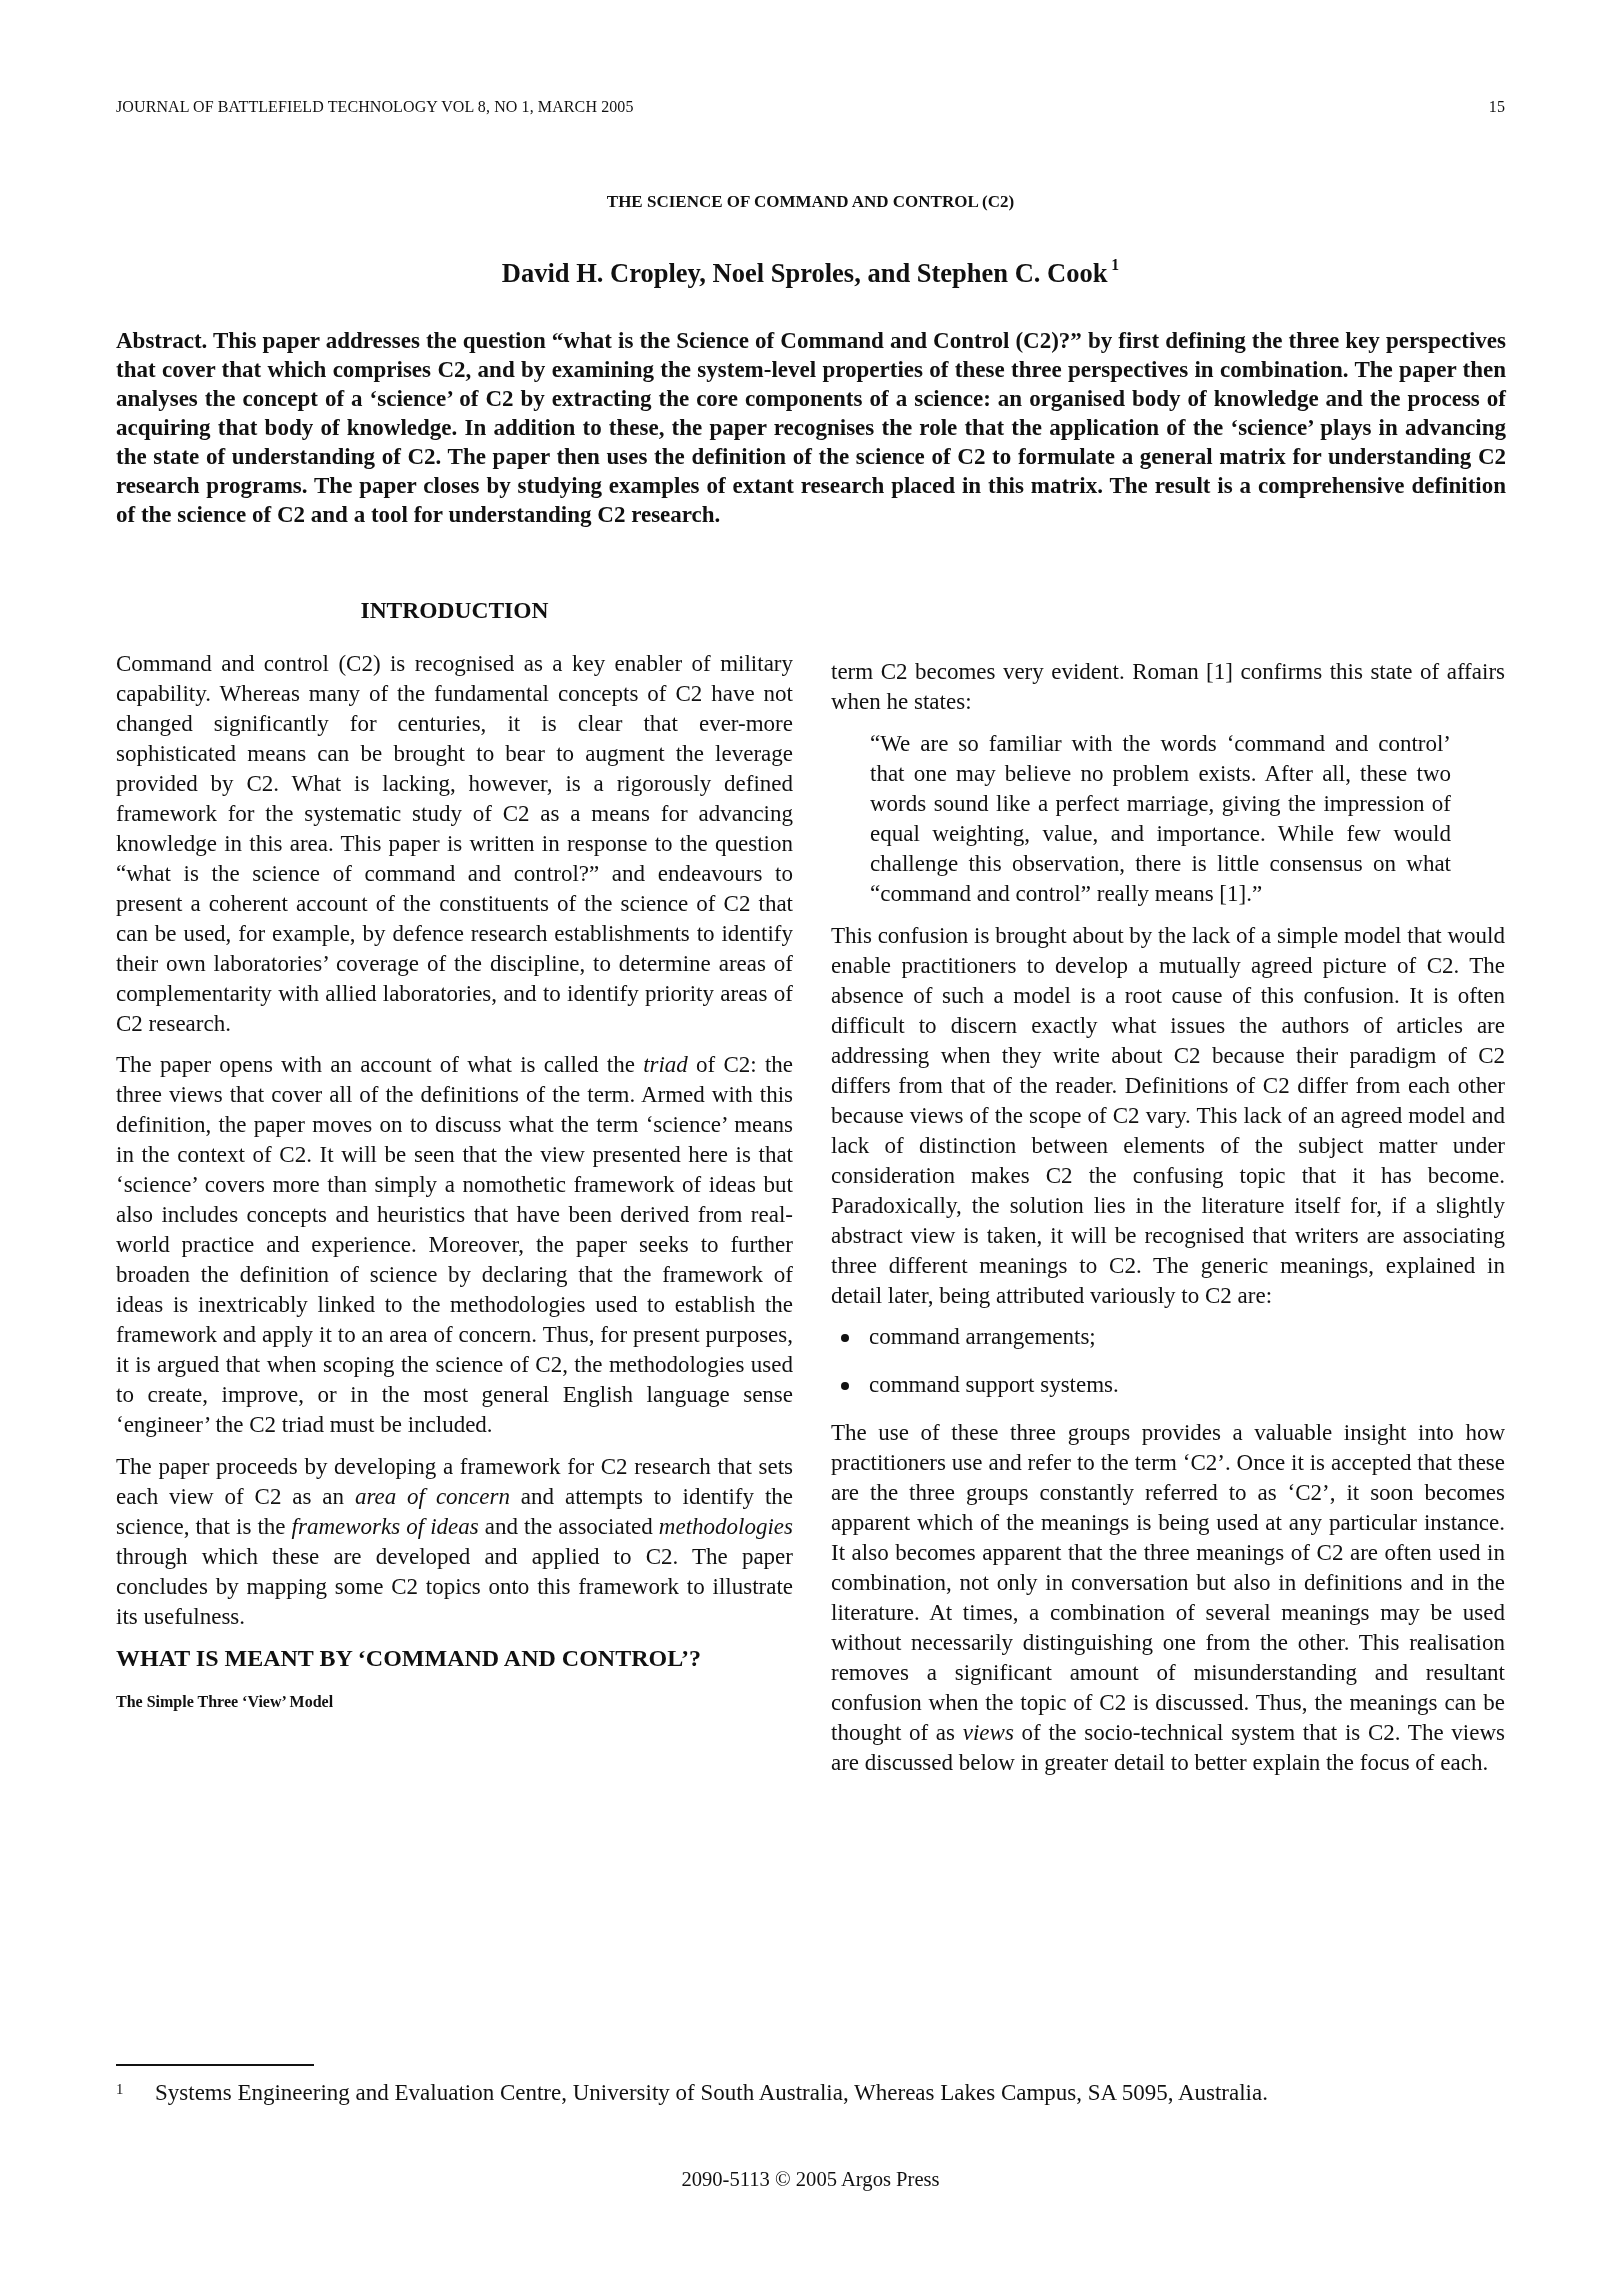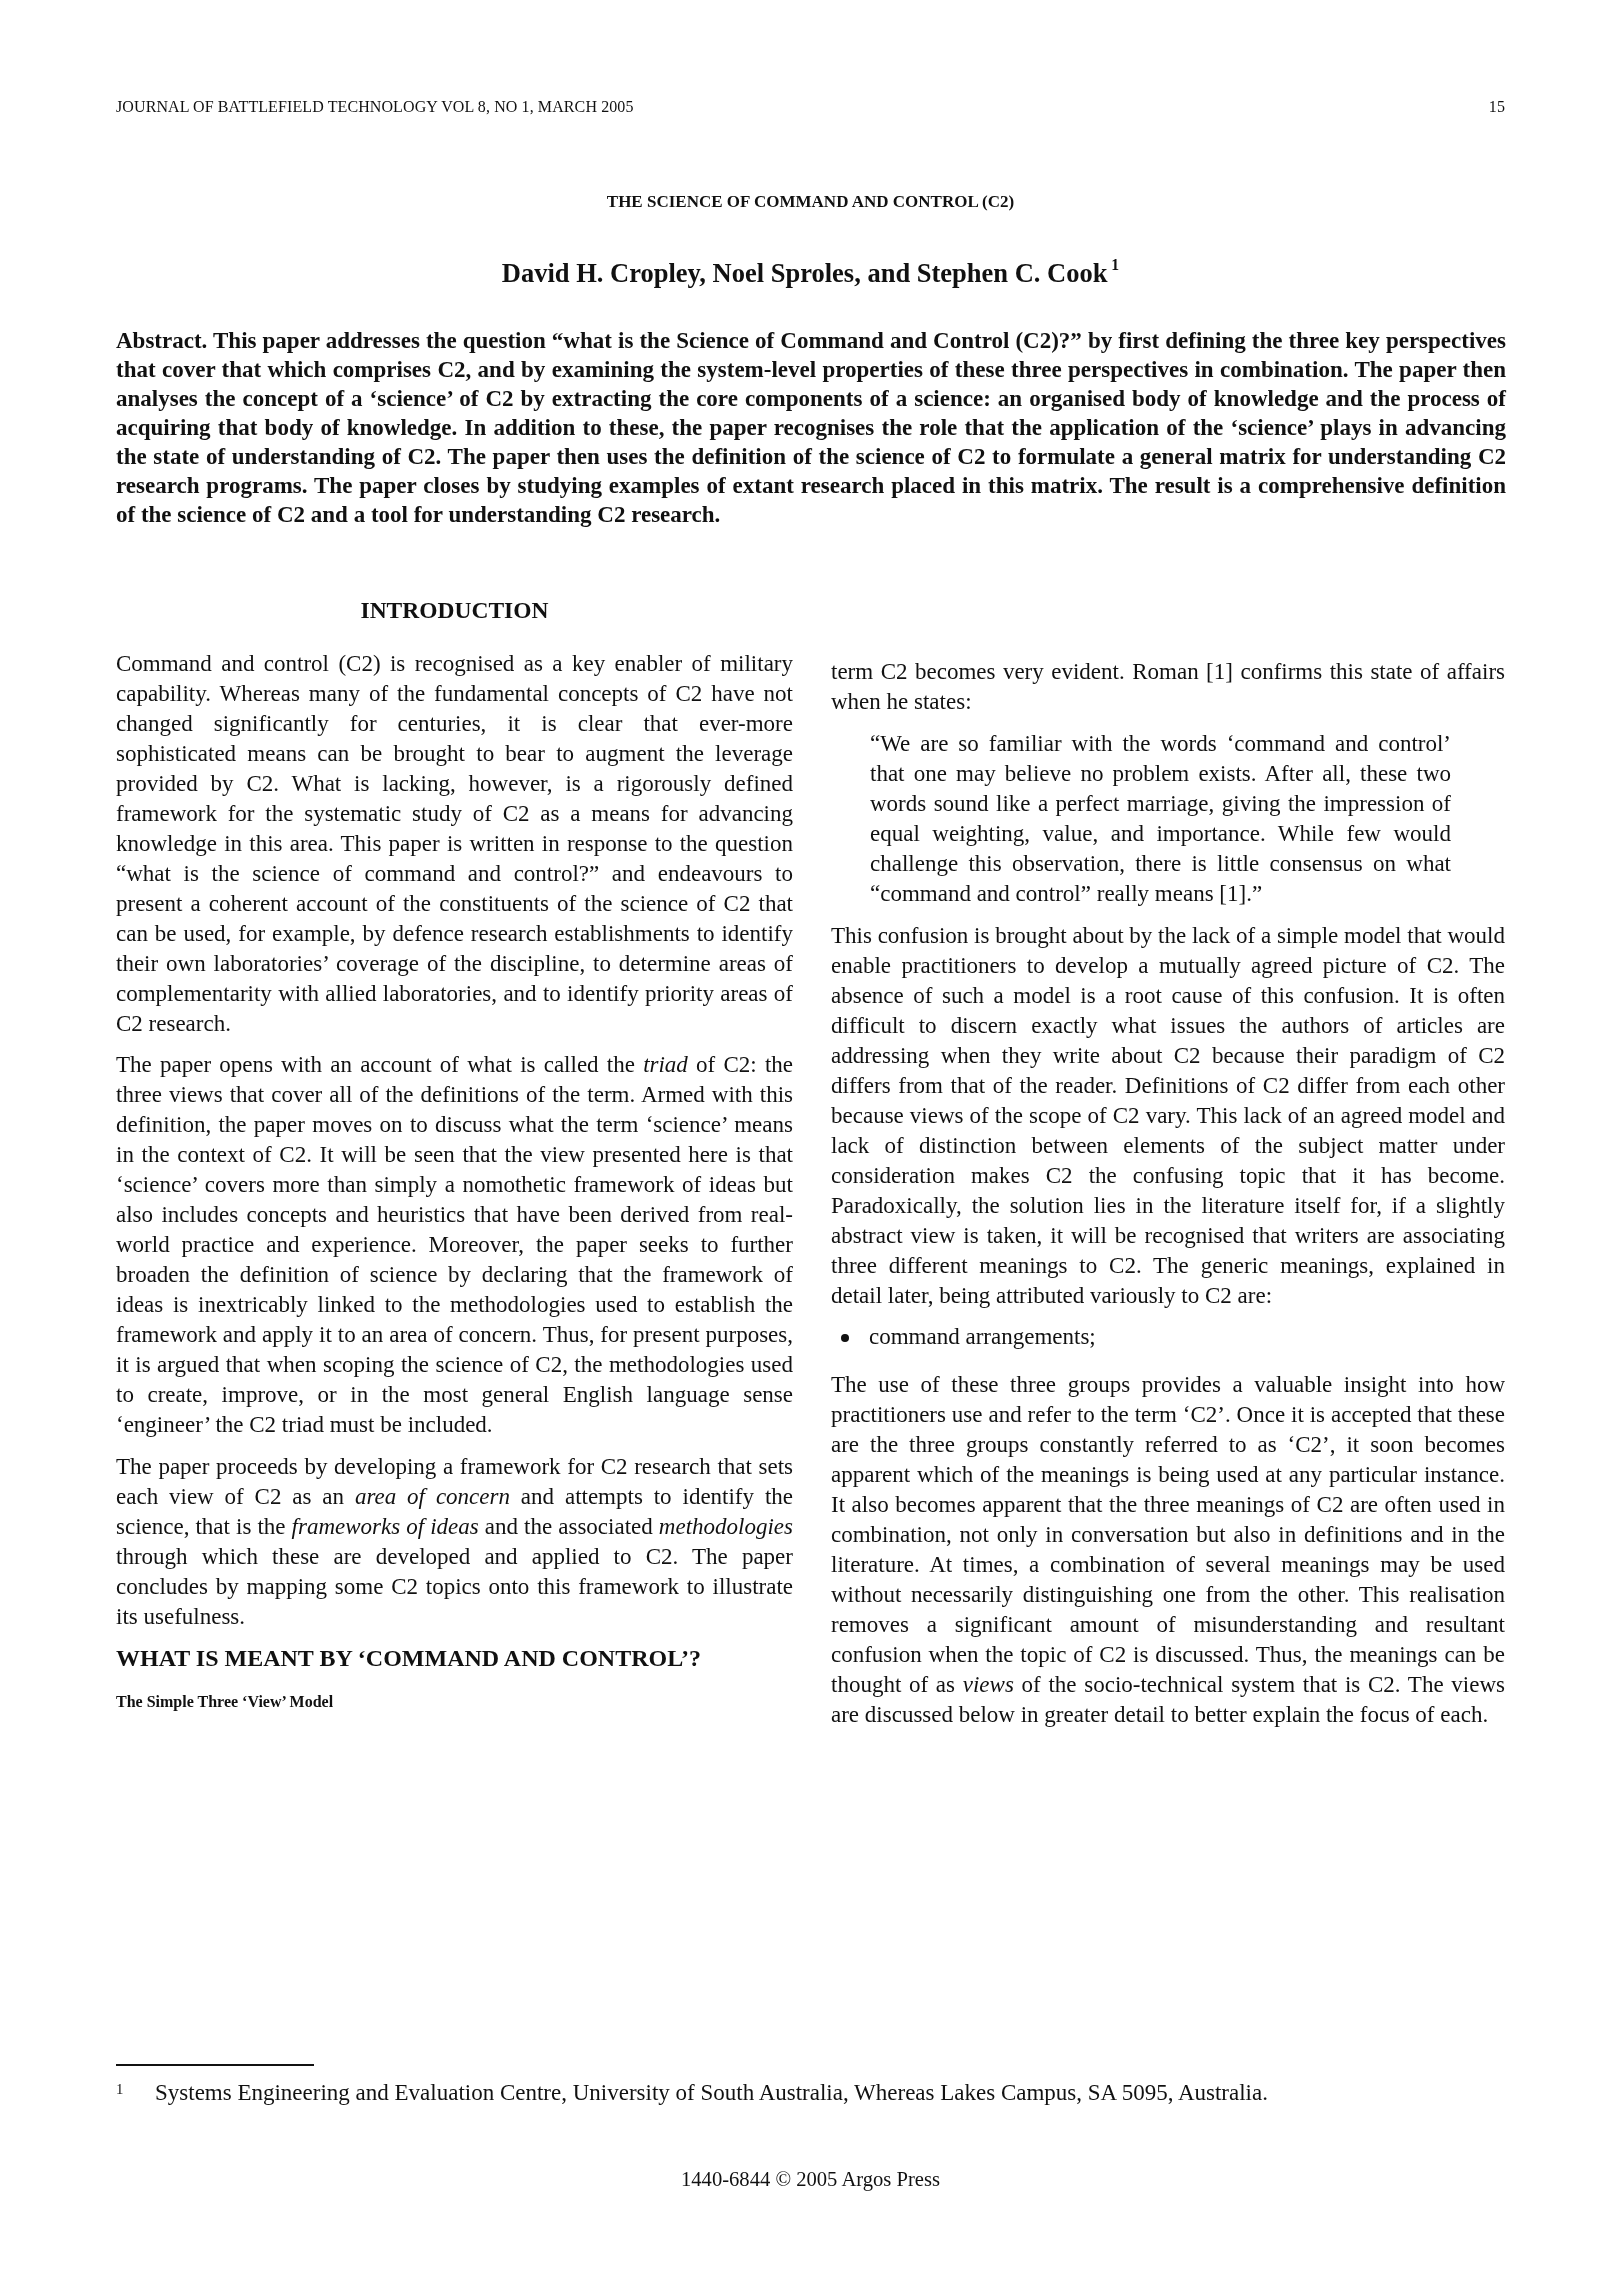--- a/index.html
+++ b/index.html
@@ -86,24 +86,25 @@
   <div class="sec-head leftalign">WHAT IS MEANT BY ‘COMMAND AND CONTROL’?</div>
   <div class="subsec-head">The Simple Three ‘View’ Model</div>
 </div>
 
 <div class="col right">
   <p>term C2 becomes very evident. Roman [1] confirms this state of affairs when he states:</p>
   <p class="quote">“We are so familiar with the words ‘command and control’ that one may believe no problem exists. After all, these two words sound like a perfect marriage, giving the impression of equal weighting, value, and importance. While few would challenge this observation, there is little consensus on what “command and control” really means [1].”</p>
   <p>This confusion is brought about by the lack of a simple model that would enable practitioners to develop a mutually agreed picture of C2. The absence of such a model is a root cause of this confusion. It is often difficult to discern exactly what issues the authors of articles are addressing when they write about C2 because their paradigm of C2 differs from that of the reader. Definitions of C2 differ from each other because views of the scope of C2 vary. This lack of an agreed model and lack of distinction between elements of the subject matter under consideration makes C2 the confusing topic that it has become. Paradoxically, the solution lies in the literature itself for, if a slightly abstract view is taken, it will be recognised that writers are associating three different meanings to C2. The generic meanings, explained in detail later, being attributed variously to C2 are:</p>
   <ul class="bullets">
     <li>command arrangements;</li>
+    <li>command support systems.</li>
   </ul>
   <p><span>The use of these three groups provides a valuable insight into how practitioners use and refer to the term ‘C2’. Once it is accepted that these are the three groups constantly referred to as ‘C2’, it soon becomes apparent which of the meanings is being used at any particular instance. It also becomes apparent that the three meanings of C2 are often used in combination, not only in conversation but also in definitions and in the literature. At times, a combination of several meanings may be used without necessarily distinguishing one from the other. This realisation removes a significant amount of misunderstanding and resultant confusion when the topic of C2 is discussed. Thus, the meanings can be thought of as </span><em>views</em><span> of the socio-technical system that is C2. The views are discussed below in greater detail to better explain the focus of each.</span></p>
 </div>
 
 <div class="fn-rule"></div>
 <div class="footnote">
   <span class="fn-num">1</span>
   <span class="fn-text">Systems Engineering and Evaluation Centre, University of South Australia, Whereas Lakes Campus, SA 5095, Australia.</span>
 </div>
 
-<div class="issn">1440-6844  ©  2005 Argos Press</div>
+<div class="issn">2090-5113  ©  2005 Argos Press</div>
 
 
 </body></html>

